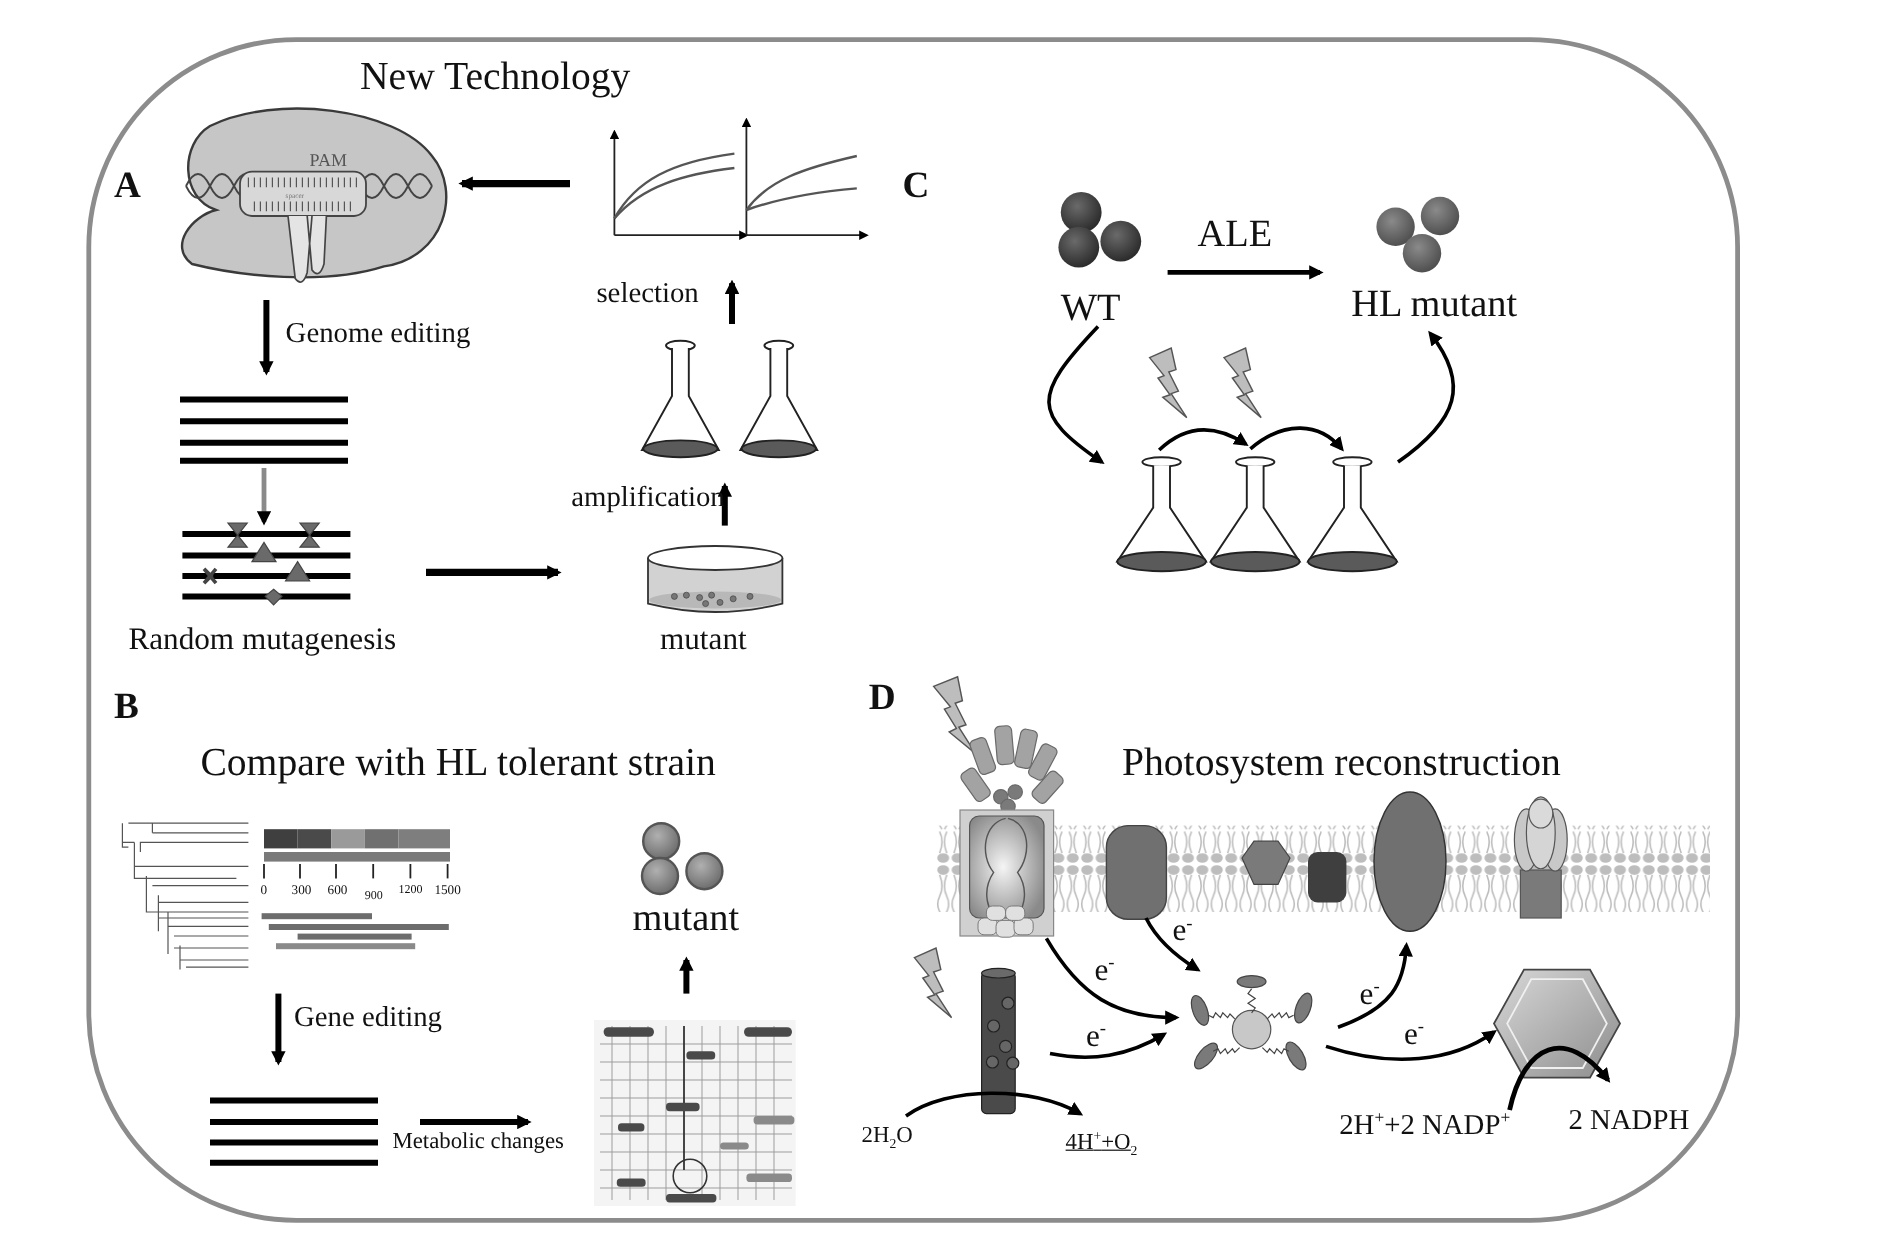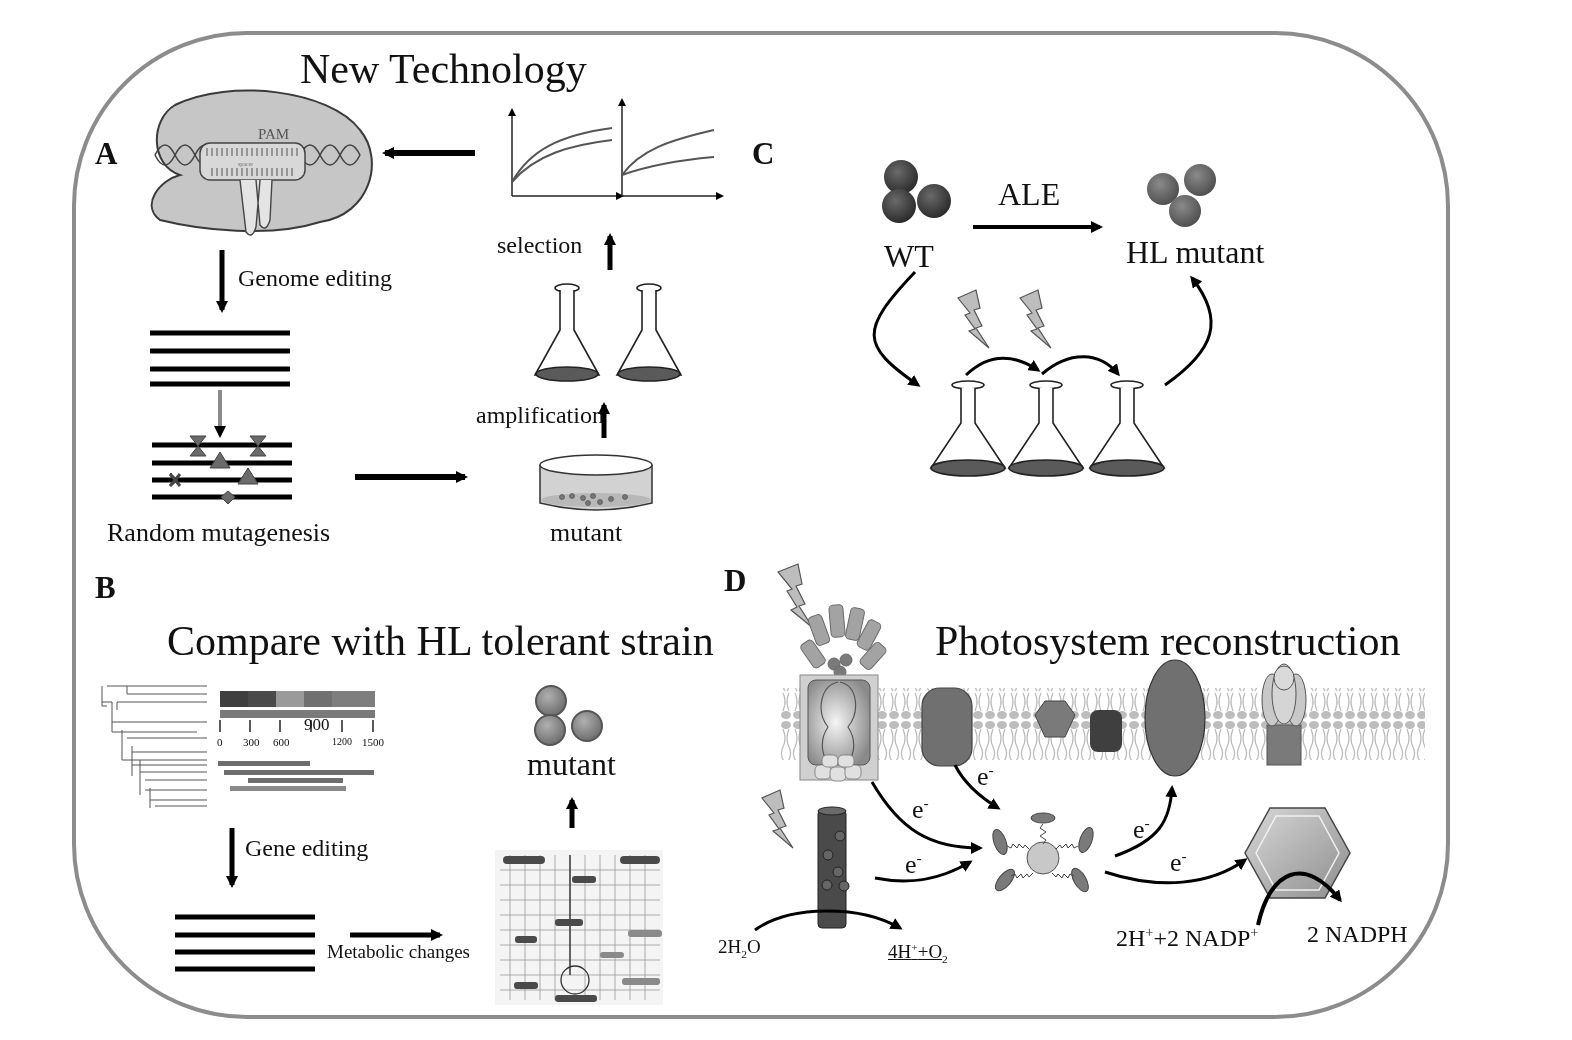--- a/index.html
+++ b/index.html
@@ -1,21 +1,21 @@
 <!DOCTYPE html>
 <html><head>
 <meta charset="utf-8">
 <style>
   html,body{margin:0;padding:0;background:#ffffff;}
   body{width:1572px;height:1040px;position:relative;overflow:hidden;font-family:"Liberation Serif","DejaVu Serif",serif;color:#111;}
   #stage{position:absolute;left:0;top:0;width:1572px;height:1040px;}
   .frame{position:absolute;left:72px;top:31px;width:1378px;height:988px;border:4px solid #8c8c8c;border-radius:175px;box-sizing:border-box;}
   .t{position:absolute;white-space:nowrap;line-height:1;color:#111;}
   .panel-label{font-weight:bold;font-size:31px;}
-  .title{font-size:42px;}
+  .title{font-size:33px;}
   .lbl{font-size:26px;}
   .lbl-sm{font-size:24px;}
   .lbl-xs{font-size:19px;}
   svg{position:absolute;left:0;top:0;}
   sup,sub{font-size:0.6em;}
 </style>
 </head>
 <body>
 
 <div id="stage">
@@ -352,21 +352,21 @@
   <div class="t panel-label" style="left:752px;top:138px;">C</div>
   <div class="t" style="left:884px;top:240px;font-size:32px;">WT</div>
   <div class="t" style="left:998px;top:178px;font-size:32px;">ALE</div>
   <div class="t" style="left:1126px;top:236px;font-size:32px;">HL mutant</div>
 
   <div class="t panel-label" style="left:95px;top:572px;">B</div>
   <div class="t title" style="left:167px;top:620px;">Compare with HL tolerant strain</div>
   <div class="t" style="left:217px;top:737px;font-size:11px;">0</div>
   <div class="t" style="left:243px;top:737px;font-size:11px;">300</div>
   <div class="t" style="left:273px;top:737px;font-size:11px;">600</div>
-  <div class="t" style="left:304px;top:716px;font-size:17px;">900</div>
+  <div class="t" style="left:304px;top:742px;font-size:10px;">900</div>
   <div class="t" style="left:332px;top:737px;font-size:10px;">1200</div>
   <div class="t" style="left:362px;top:737px;font-size:11px;">1500</div>
   <div class="t" style="left:527px;top:748px;font-size:32px;">mutant</div>
   <div class="t lbl-sm" style="left:245px;top:836px;">Gene editing</div>
   <div class="t lbl-xs" style="left:327px;top:942px;text-align:right;">Metabolic changes</div>
 
   <div class="t panel-label" style="left:724px;top:565px;">D</div>
   <div class="t title" style="left:935px;top:620px;">Photosystem reconstruction</div>
 
   <div class="t lbl" style="left:912px;top:795px;"><span>e</span><sup>-</sup></div>

